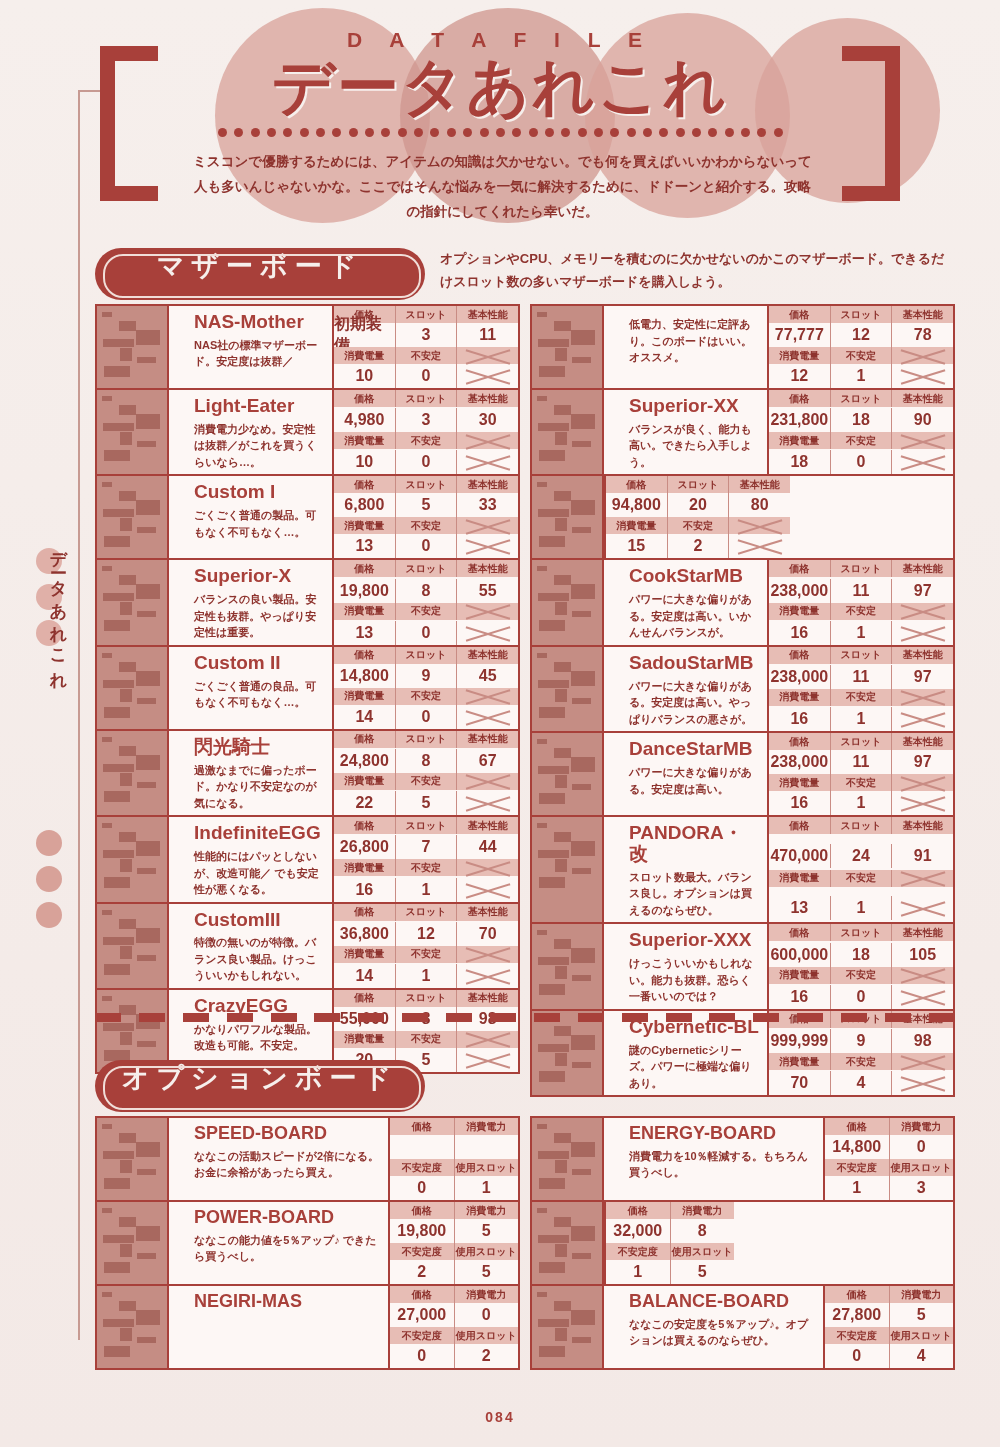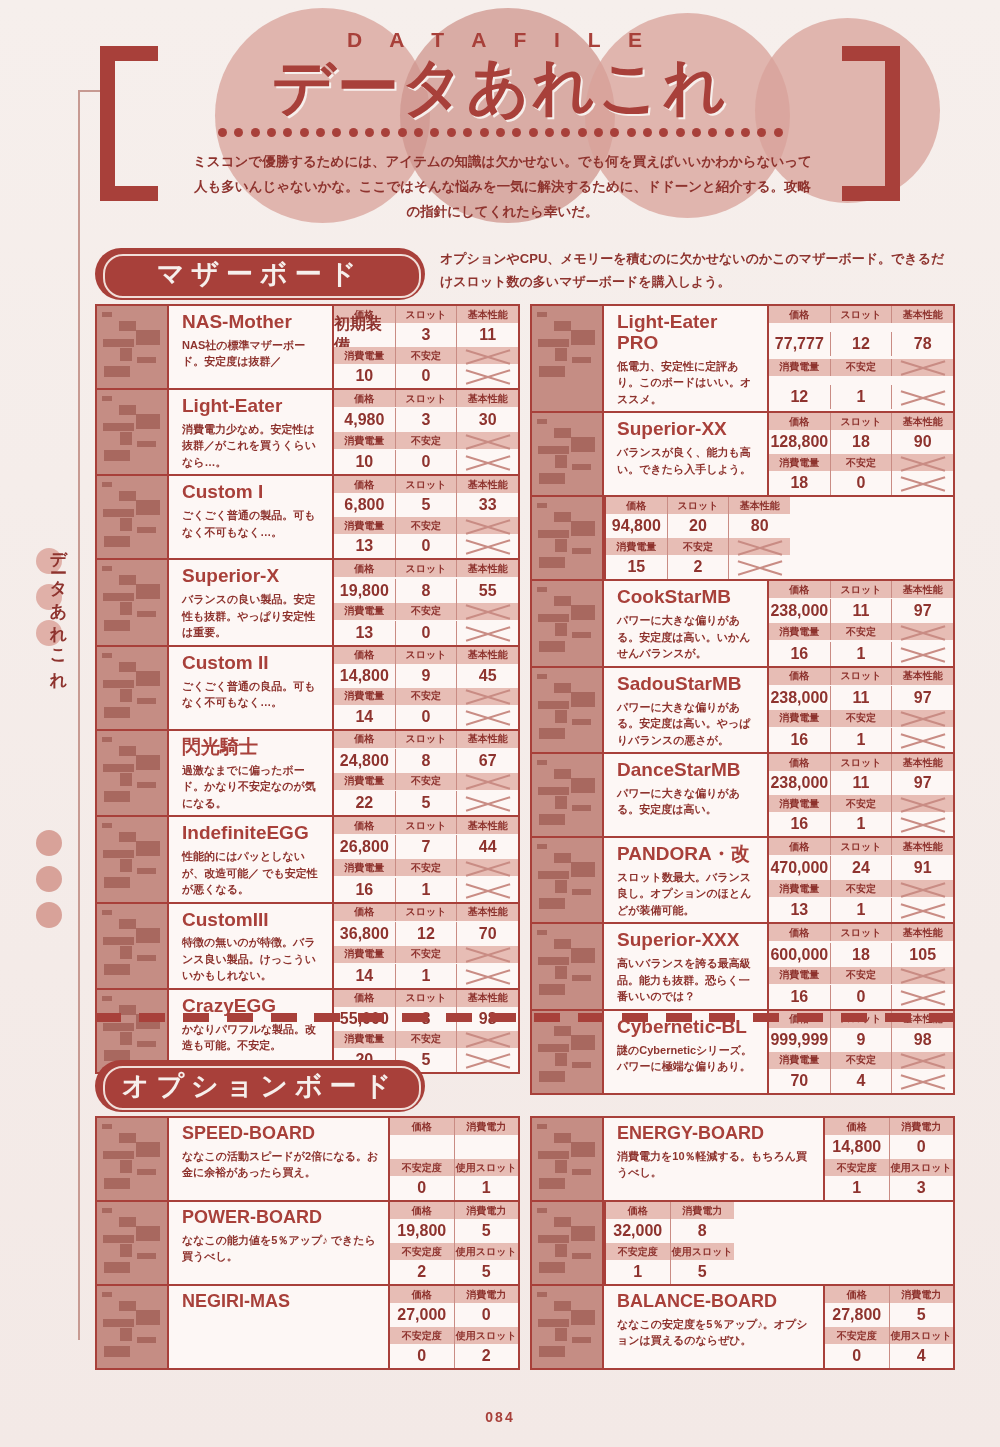--- a/index.html
+++ b/index.html
@@ -58,21 +58,21 @@
   .sidedots2 { position:absolute; left:36px; top:830px; }
   .sidedots2 i { display:block; width:26px; height:26px; border-radius:50%; margin-bottom:10px; background:#d8a299; }
   .leftrule { position:absolute; left:78px; top:90px; width:2px; height:1250px; background:#c79a92; }
   .leftrule:after{ content:""; position:absolute; left:0; top:0; width:30px; height:2px; background:#c79a92;}
   
   .section { position:absolute; left:95px; width:860px; }
   .banner { position:relative; height:56px; }
   .banner .pill {
     position:absolute; left:0; top:0; width:330px; height:52px;
     background:#a8403a; border-radius:26px;
-    display:flex; align-items:center; justify-content:center;
+    display:flex; justify-content:center;
   }
   .banner .pill span {
     color:#f6efec; font-size:27px; font-weight:bold; letter-spacing:7px;
   }
   .banner .pill:before{
     content:""; position:absolute; left:8px; top:6px; width:314px; height:40px;
     border:2px solid #f1ded9; border-radius:20px;
   }
   .banner .desc {
     position:absolute; left:345px; top:0; right:0;
@@ -83,21 +83,21 @@
   .col { flex:1; }
   .item {
     display:flex; border:2px solid #a8403a; border-bottom:none; background:#fdf7f5;
   }
   .col .item:last-child { border-bottom:2px solid #a8403a; }
   .thumb {
     width:72px; background:#c58d84; border-right:2px solid #a8403a;
     position:relative; overflow:hidden;
   }
   .thumb .chip { position:absolute; background:#a8685f; }
-  .info { flex:1; padding:6px 8px 4px 13px; }
+  .info { flex:1; padding:6px 8px 4px 13px;margin-left:12px; }
   .info .name { font-size:19px; font-weight:bold; color:#a8403a; line-height:1.1; }
   .info .note { font-size:11px; line-height:1.5; margin-top:4px; color:#8e332e; font-weight:bold;}
   .stats { width:186px; border-left:2px solid #a8403a; display:flex; flex-direction:column; }
   .srow { display:flex; flex:1; }
   .scell {
     flex:1; border-left:1px solid #c98c84; display:flex; align-items:center; justify-content:center;
     font-size:11px; color:#8e332e; font-weight:bold;
   }
   .scell:first-child { border-left:none; }
   .srow.head .scell { background:#e7bdb5; font-size:10px; height:17px; }
@@ -540,21 +540,20 @@
             <div class="thumb">
               <span class="chip" style="top:6px;left:5px;width:10px;height:5px;"></span>
               <span class="chip" style="top:15px;left:22px;width:17px;height:10px;"></span>
               <span class="chip" style="top:24px;left:39px;width:24px;height:15px;"></span>
               <span class="chip" style="top:33px;left:6px;width:31px;height:8px;"></span>
               <span class="chip" style="top:42px;left:23px;width:12px;height:13px;"></span>
               <span class="chip" style="top:51px;left:40px;width:19px;height:6px;"></span>
               <span class="chip" style="top:60px;left:7px;width:26px;height:11px;"></span>
             </div>
             <div class="info">
-              <div class="name">Light-Eater PRO</div>
               <div class="note">低電力、安定性に定評あり。このボードはいい。オススメ。</div>
             </div>
             <div class="stats">
               <div class="srow head">
                 <div class="scell">価格</div>
                 <div class="scell">スロット</div>
                 <div class="scell">基本性能</div>
               </div>
               <div class="srow val">
                 <div class="scell">77,777</div>
@@ -587,21 +586,21 @@
               <div class="name">Superior-XX</div>
               <div class="note">バランスが良く、能力も高い。できたら入手しよう。</div>
             </div>
             <div class="stats">
               <div class="srow head">
                 <div class="scell">価格</div>
                 <div class="scell">スロット</div>
                 <div class="scell">基本性能</div>
               </div>
               <div class="srow val">
-                <div class="scell">128,800</div>
+                <div class="scell">231,800</div>
                 <div class="scell">18</div>
                 <div class="scell">90</div>
               </div>
               <div class="srow head2">
                 <div class="scell">消費電量</div>
                 <div class="scell">不安定</div>
                 <div class="scell xbox"></div>
               </div>
               <div class="srow val2">
                 <div class="scell">18</div>
@@ -759,21 +758,21 @@
               <span class="chip" style="top:6px;left:5px;width:10px;height:5px;"></span>
               <span class="chip" style="top:15px;left:22px;width:17px;height:10px;"></span>
               <span class="chip" style="top:24px;left:39px;width:24px;height:15px;"></span>
               <span class="chip" style="top:33px;left:6px;width:31px;height:8px;"></span>
               <span class="chip" style="top:42px;left:23px;width:12px;height:13px;"></span>
               <span class="chip" style="top:51px;left:40px;width:19px;height:6px;"></span>
               <span class="chip" style="top:60px;left:7px;width:26px;height:11px;"></span>
             </div>
             <div class="info">
               <div class="name">PANDORA・改</div>
-              <div class="note">スロット数最大。バランス良し。オプションのほとんどが装備可能。</div>
+              <div class="note">スロット数最大。バランス良し。オプションは買えるのならぜひ。</div>
             </div>
             <div class="stats">
               <div class="srow head">
                 <div class="scell">価格</div>
                 <div class="scell">スロット</div>
                 <div class="scell">基本性能</div>
               </div>
               <div class="srow val">
                 <div class="scell">470,000</div>
                 <div class="scell">24</div>
@@ -796,21 +795,21 @@
               <span class="chip" style="top:6px;left:5px;width:10px;height:5px;"></span>
               <span class="chip" style="top:15px;left:22px;width:17px;height:10px;"></span>
               <span class="chip" style="top:24px;left:39px;width:24px;height:15px;"></span>
               <span class="chip" style="top:33px;left:6px;width:31px;height:8px;"></span>
               <span class="chip" style="top:42px;left:23px;width:12px;height:13px;"></span>
               <span class="chip" style="top:51px;left:40px;width:19px;height:6px;"></span>
               <span class="chip" style="top:60px;left:7px;width:26px;height:11px;"></span>
             </div>
             <div class="info">
               <div class="name">Superior-XXX</div>
-              <div class="note">高いバランスを誇る最高級品。能力も抜群。恐らく一番いいのでは？</div>
+              <div class="note">けっこういいかもしれない。能力も抜群。恐らく一番いいのでは？</div>
             </div>
             <div class="stats">
               <div class="srow head">
                 <div class="scell">価格</div>
                 <div class="scell">スロット</div>
                 <div class="scell">基本性能</div>
               </div>
               <div class="srow val">
                 <div class="scell">600,000</div>
                 <div class="scell">18</div>

